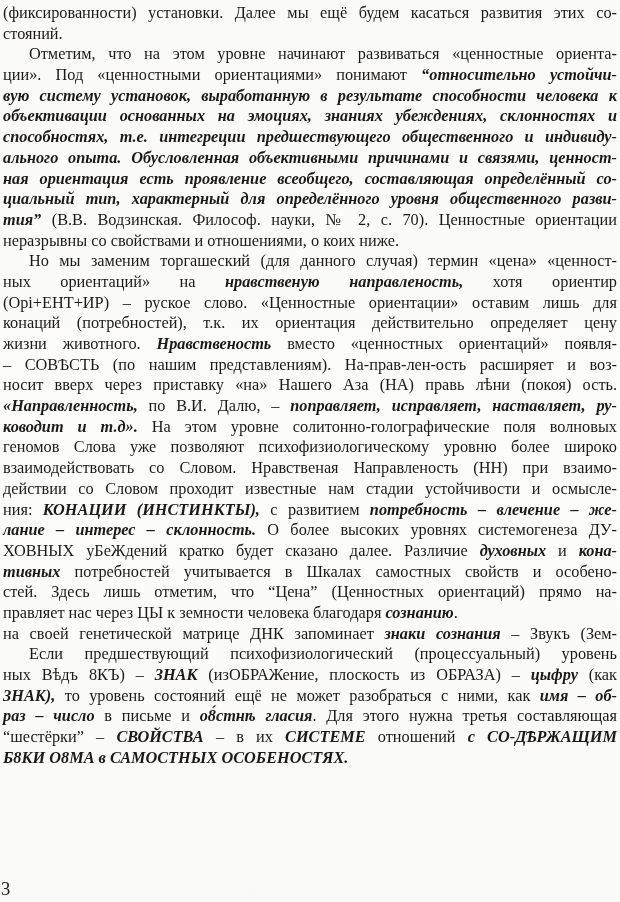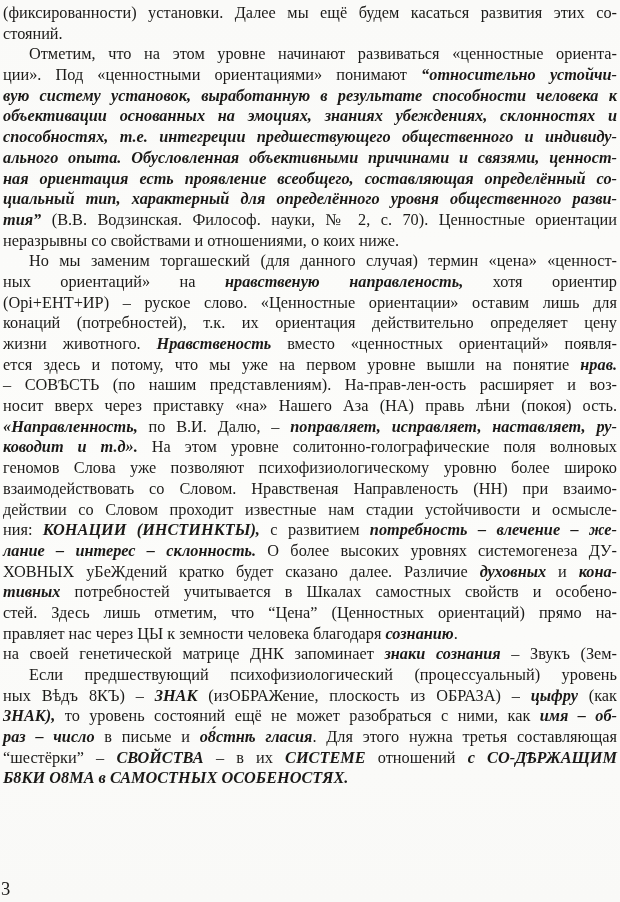--- a/index.html
+++ b/index.html
@@ -56,21 +56,20 @@
         <div class="line"><span class="it">циальный тип, характерный для определённого уровня общественного разви-</span></div>
         <div class="line"><span class="it">тия”</span><span> (В.В. Водзинская. Философ. науки, № 2, с. 70). Ценностные ориентации</span></div>
         <div class="line last"><span>неразрывны со свойствами и отношениями, о коих ниже.</span></div>
       </div>
       <div class="para">
         <div class="line indent"><span>Но мы заменим торгашеский (для данного случая) термин «цена» «ценност-</span></div>
         <div class="line"><span>ных ориентаций» на </span><span class="it">нравственую направленость,</span><span> хотя ориентир</span></div>
         <div class="line"><span>(Орi+ЕНТ+ИР) – руское слово. «Ценностные ориентации» оставим лишь для</span></div>
         <div class="line"><span>конаций (потребностей), т.к. их ориентация действительно определяет цену</span></div>
         <div class="line"><span>жизни животного. </span><span class="it">Нравственость</span><span> вместо «ценностных ориентаций» появля-</span></div>
-        <div class="line"><span>ется здесь и потому, что мы уже на первом уровне вышли на понятие </span><span class="it">нрав.</span></div>
         <div class="line"><span>– СОВѢСТЬ (по нашим представлениям). На-прав-лен-ость расширяет и воз-</span></div>
         <div class="line"><span>носит вверх через приставку «на» Нашего Аза (НА) правь лѣни (покоя) ость.</span></div>
         <div class="line"><span class="it">«Направленность,</span><span> по В.И. Далю, – </span><span class="it">поправляет, исправляет, наставляет, ру-</span></div>
         <div class="line"><span class="it">ководит и т.д».</span><span> На этом уровне солитонно-голографические поля волновых</span></div>
         <div class="line"><span>геномов Слова уже позволяют психофизиологическому уровню более широко</span></div>
         <div class="line"><span>взаимодействовать со Словом. Нравственая Направленость (НН) при взаимо-</span></div>
         <div class="line"><span>действии со Словом проходит известные нам стадии устойчивости и осмысле-</span></div>
         <div class="line"><span>ния: </span><span class="it">КОНАЦИИ (ИНСТИНКТЫ),</span><span> с развитием </span><span class="it">потребность – влечение – же-</span></div>
         <div class="line"><span class="it">лание – интерес – склонность.</span><span> О более высоких уровнях системогенеза ДУ-</span></div>
         <div class="line"><span>ХОВНЫХ уБеЖдений кратко будет сказано далее. Различие </span><span class="it">духовных</span><span> и </span><span class="it">кона-</span></div>

